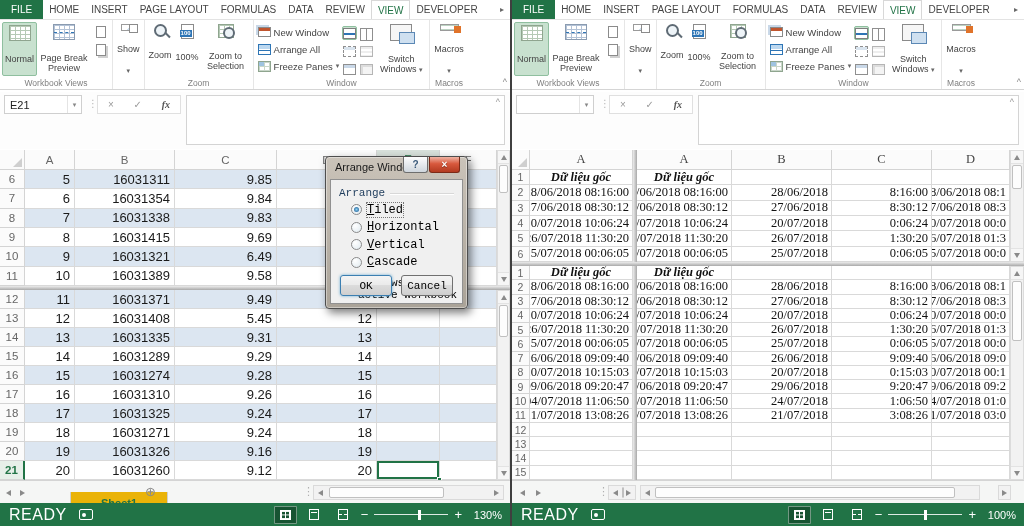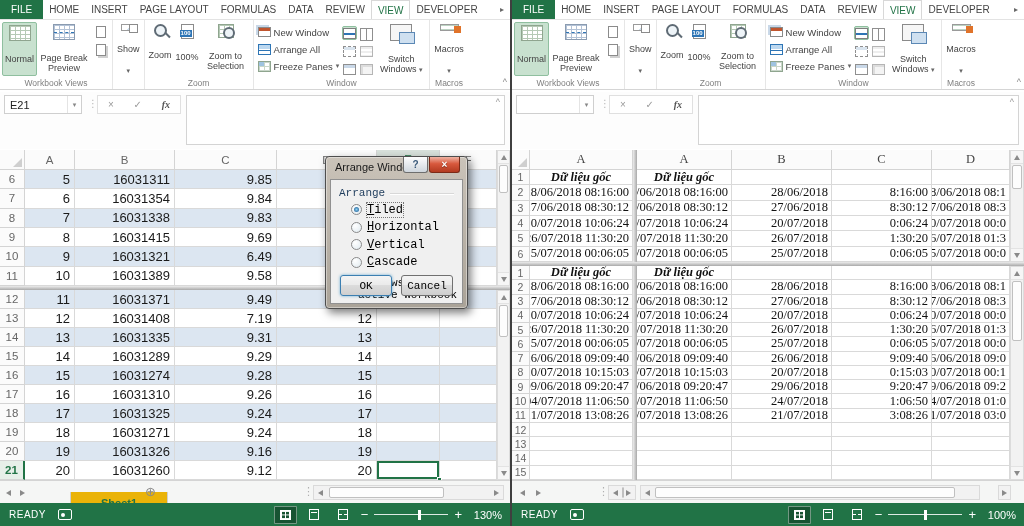--- a/index.html
+++ b/index.html
@@ -128,21 +128,21 @@
   .newsheet{position:absolute;top:3px;font-size:13px;color:#8a8a8a;}
   .strip-dots{position:absolute;top:4px;color:#b0b0b0;font-size:11px;}
   .hsb{position:absolute;top:4px;height:15px;background:#f2f2f2;border:1px solid #dadada;}
   .hsb .hbtn{position:absolute;top:0;bottom:0;width:13px;display:flex;align-items:center;justify-content:center;}
   .hsb .hbtn.l{left:0;} .hsb .hbtn.r{right:0;}
   .hsb .hthumb{position:absolute;top:1px;bottom:1px;background:#fdfdfd;border:1px solid #c0c0c0;border-radius:2px;}
   .hbtn-lone{position:absolute;top:4px;height:15px;width:13px;background:#f2f2f2;border:1px solid #dadada;display:flex;align-items:center;justify-content:center;}
 
   
   .statusbar{position:absolute;left:0;right:0;top:503px;height:23px;background:#217346;display:flex;align-items:center;color:#fff;}
-  .st-ready{font-size:10px;letter-spacing:.5px;margin-left:9px;}
+  .st-ready{font-size:16px;letter-spacing:.5px;margin-left:9px;}
   .st-macro{width:14px;height:11px;border:1px solid #fff;border-radius:2px;margin-left:12px;position:relative;}
   .st-macro::after{content:"";position:absolute;left:2px;top:3px;width:4px;height:4px;border-radius:50%;background:#fff;}
   .st-right{margin-left:auto;display:flex;align-items:center;gap:6px;margin-right:8px;}
   .viewbtn{width:23px;height:18px;display:flex;align-items:center;justify-content:center;border-radius:1px;}
   .viewbtn.active{background:rgba(0,0,0,.28);border:1px solid rgba(255,255,255,.4);}
   .vb-grid{width:11px;height:10px;border:1px solid #fff;background-image:linear-gradient(#fff 1px,transparent 1px),linear-gradient(90deg,#fff 1px,transparent 1px);background-size:4px 3.5px;}
   .vb-page{width:10px;height:11px;border:1px solid #fff;position:relative;}
   .vb-page::after{content:"";position:absolute;left:1px;right:1px;top:2px;border-top:1px solid #fff;}
   .vb-break{width:10px;height:11px;border:1px solid #fff;position:relative;}
   .vb-break::after{content:"";position:absolute;left:0;right:0;top:4px;border-top:1px dashed #fff;}
@@ -397,21 +397,21 @@
             <div class="cell band" style="width: 100px;">16031371</div>
             <div class="cell band" style="width: 102px;">9.49</div>
             <div class="cell band" style="width: 100px;"></div>
             <div class="cell band" style="width: 63px;"></div>
             <div class="cell band" style="width: 57px;"></div>
           </div>
           <div class="grow" style="height: 19px;">
             <div class="rowhd">13</div>
             <div class="cell" style="width: 50px;">12</div>
             <div class="cell" style="width: 100px;">16031408</div>
-            <div class="cell" style="width: 102px;">7.19</div>
+            <div class="cell" style="width: 102px;">5.45</div>
             <div class="cell" style="width: 100px;">12</div>
             <div class="cell" style="width: 63px;"></div>
             <div class="cell" style="width: 57px;"></div>
           </div>
           <div class="grow" style="height: 19px;">
             <div class="rowhd">14</div>
             <div class="cell band" style="width: 50px;">13</div>
             <div class="cell band" style="width: 100px;">16031335</div>
             <div class="cell band" style="width: 102px;">9.31</div>
             <div class="cell band" style="width: 100px;">13</div>

